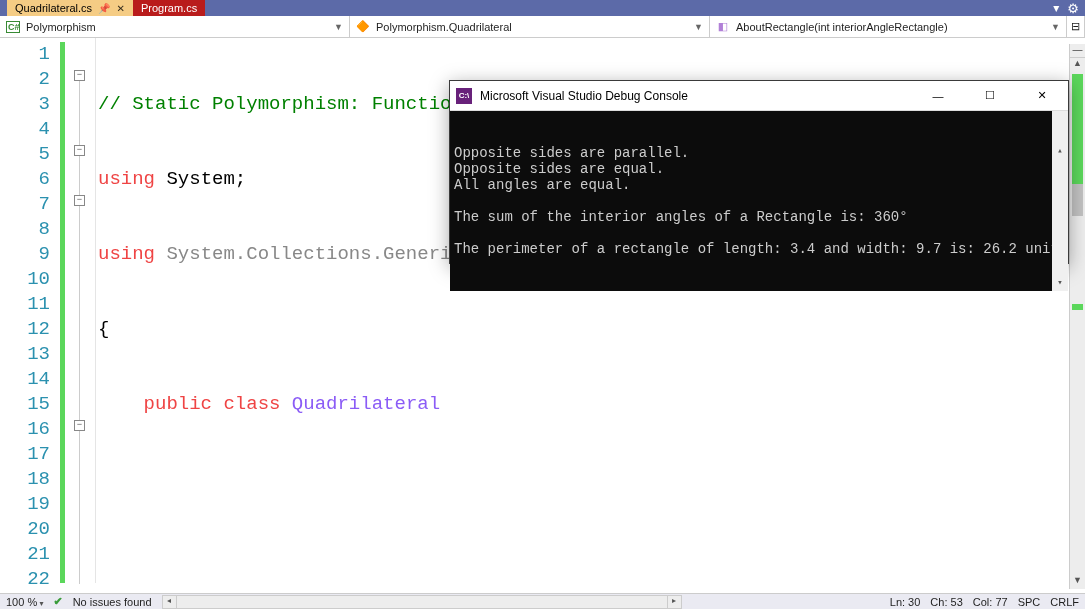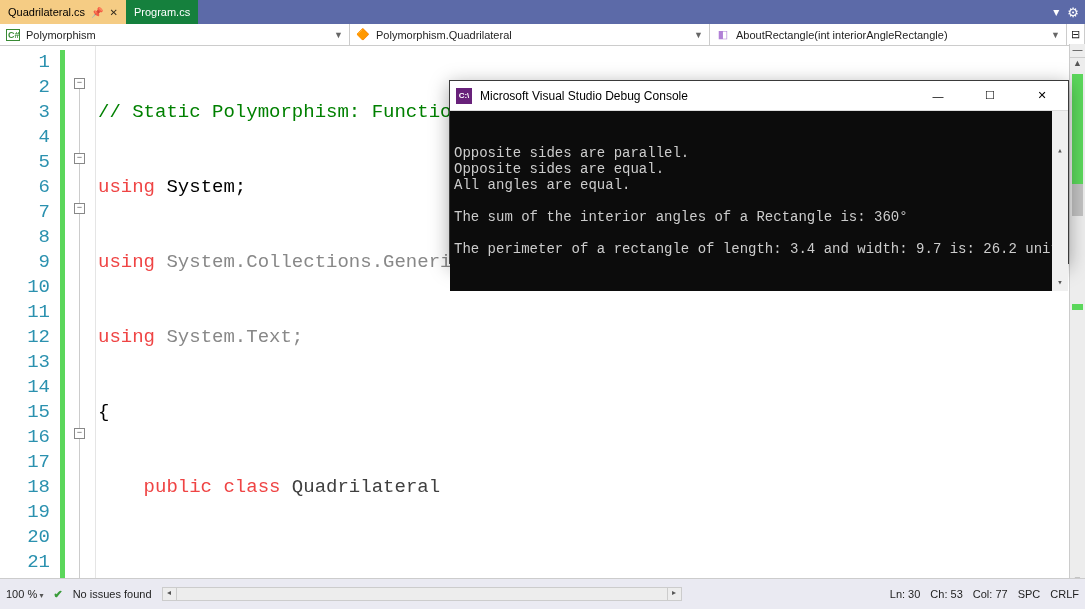--- a/index.html
+++ b/index.html
@@ -8,40 +8,41 @@
     font-size: 12px;
     background: #fff;
     width: 1085px;
     height: 609px;
     overflow: hidden;
     position: relative;
   }
 
   
   .tab-strip {
-    height: 24px;
+    height: 16px;
     background: #5c6aa8;
     display: flex;
     align-items: stretch;
     position: relative;
+    padding-left: 7px;
   }
   .file-tab {
     display: flex;
     align-items: center;
     padding: 0 8px;
     font-size: 11px;
     gap: 6px;
     cursor: pointer;
   }
   .file-tab.active {
     background: #f5cc84;
     color: #000;
   }
   .file-tab.inactive {
-    background: #15803d;
+    background: #b91c1c;
     color: #fff;
   }
   .pin, .close-x { font-size: 10px; opacity: .8; }
   .tab-strip-right {
     margin-left: auto;
     display: flex;
     align-items: center;
     color: #fff;
     padding-right: 6px;
     gap: 8px;
@@ -127,21 +128,21 @@
     padding-top: 4px;
     padding-left: 2px;
     white-space: pre;
     color: #000;
     overflow: hidden;
   }
   .code .ln { height: 25px; }
 
   .c-comment { color: #008000; }
   .c-key     { color: #ef4444; }
-  .c-type    { color: #404040; }
+  .c-type    { color: #8b5cf6; }
   .c-faded   { color: #888; }
   .c-black   { color: #000; }
 
   
   .vscroll {
     position: absolute;
     right: 0;
     top: 44px;
     bottom: 20px;
     width: 16px;
@@ -162,21 +163,21 @@
     background:#c2c2c2;
   }
   .vscroll .markbar {
     position:absolute; left:2px; right:2px; background:#5bd75b;
   }
 
   
   .status {
     position: absolute;
     left:0; right:0; bottom:0;
-    height: 31px;
+    height: 16px;
     background: #eaeaf2;
     border-top: 1px solid #ccc;
     display: flex;
     align-items: center;
     font-size: 11px;
     color: #1f1f1f;
     padding: 0 6px;
     gap: 10px;
   }
   .status .sep { flex:1; }
@@ -315,21 +316,20 @@
     <div class="outline-box" style="top:32px;">−</div>
     <div class="outline-box" style="top:107px;">−</div>
     <div class="outline-box" style="top:157px;">−</div>
     <div class="outline-box" style="top:382px;">−</div>
   </div>
 
   <div class="code">
     <div class="ln"><span class="c-comment">// Static Polymorphism: Function Overloading</span></div>
     <div class="ln"><span class="c-key">using</span> <span class="c-black">System</span><span class="c-black">;</span></div>
     <div class="ln"><span class="c-key">using</span> <span class="c-faded">System.Collections.Generic</span><span class="c-faded">;</span></div>
-    <div class="ln"><span class="c-key">using</span> <span class="c-faded">System.Text</span><span class="c-faded">;</span></div>
     <div class="ln"><span class="c-black">{</span></div>
     <div class="ln">    <span class="c-key">public</span> <span class="c-key">class</span> <span class="c-type">Quadrilateral</span></div>
     
     
     
     
     
     
     
     

